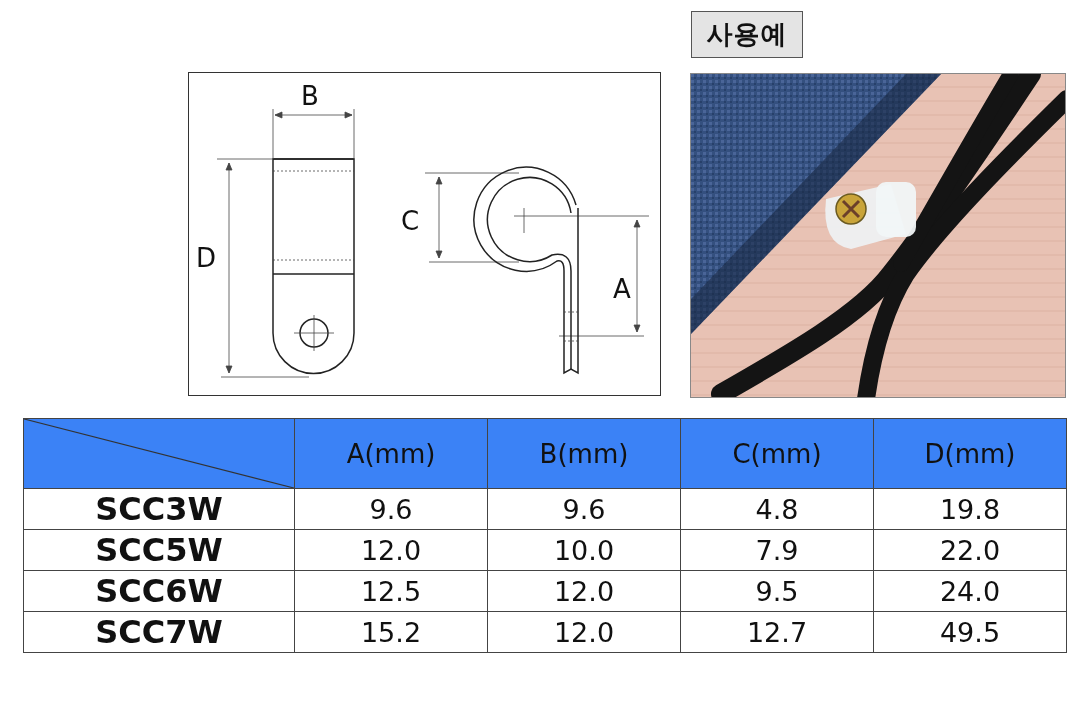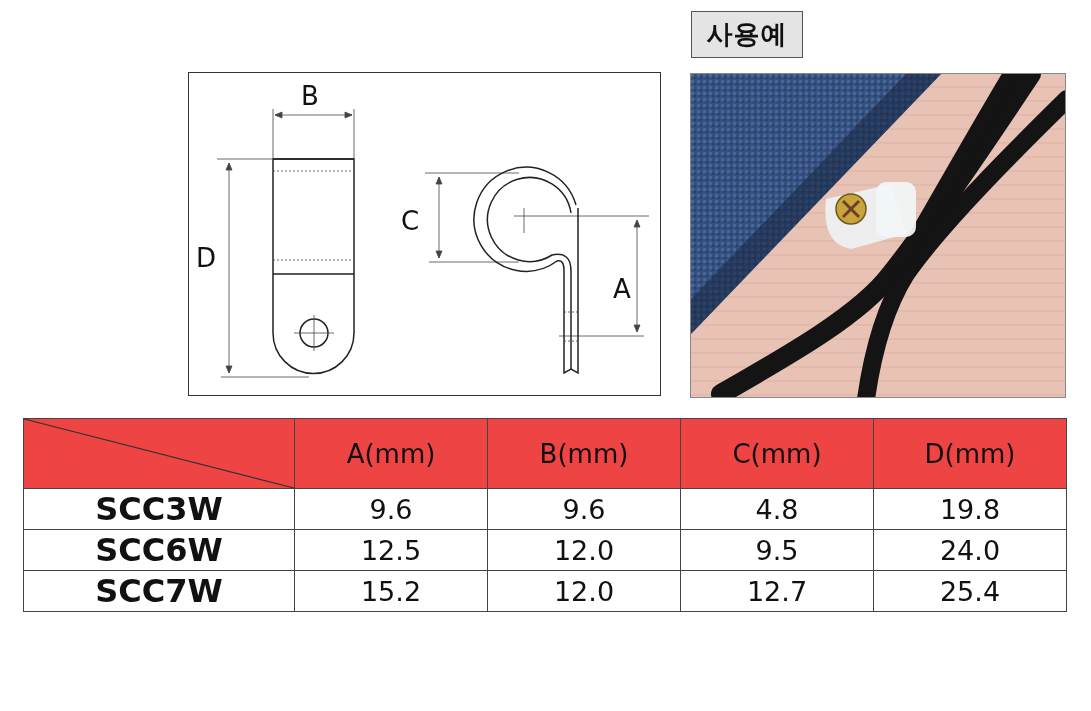--- a/index.html
+++ b/index.html
@@ -4,21 +4,21 @@
   <style>
     html, body { margin:0; padding:0; background:#ffffff; }
     body { width:1091px; height:711px; position:relative; overflow:hidden; font-family:"DejaVu Sans", sans-serif; color:#111; }
     .drawing-box { position:absolute; left:188px; top:72px; width:473px; height:324px; border:1.5px solid #333; box-sizing:border-box; background:#fff; }
     .drawing-box svg { position:absolute; left:0; top:0; }
     .usage-label { position:absolute; left:691px; top:11px; width:112px; height:47px; background:#e4e4e4; border:1.5px solid #555; box-sizing:border-box; display:flex; align-items:center; justify-content:center; font-size:26px; font-weight:bold; letter-spacing:1px; }
     .photo { position:absolute; left:690px; top:73px; width:376px; height:325px; overflow:hidden; border:1px solid #888; box-sizing:border-box; }
     .photo svg { position:absolute; left:0; top:0; }
     table.spec { position:absolute; left:23px; top:418px; width:1043px; border-collapse:collapse; table-layout:fixed; }
     table.spec td, table.spec th { border:1.5px solid #444; text-align:center; padding:0; font-family:"DejaVu Sans", sans-serif; }
-    table.spec th { background:#ef4444; height:69px; font-size:26px; font-weight:normal; }
+    table.spec th { background:#3b82f6; height:69px; font-size:26px; font-weight:normal; }
     table.spec td { height:40px; font-size:27px; font-weight:normal; }
     table.spec td.model { font-weight:bold; font-size:32px; }
     th.corner { position:relative; }
     th.corner svg { position:absolute; left:0; top:0; width:100%; height:100%; }
   </style>
 </head>
 <body>
 
 <div class="drawing-box">
   <svg width="473" height="324" viewBox="0 0 473 324">
@@ -133,27 +133,34 @@
   </thead>
   <tbody>
     <tr>
       <td class="model">SCC3W</td>
       <td>9.6</td>
       <td>9.6</td>
       <td>4.8</td>
       <td>19.8</td>
     </tr>
     <tr>
+      <td class="model">SCC5W</td>
+      <td>12.0</td>
+      <td>10.0</td>
+      <td>7.9</td>
+      <td>22.0</td>
+    </tr>
+    <tr>
       <td class="model">SCC6W</td>
       <td>12.5</td>
       <td>12.0</td>
       <td>9.5</td>
       <td>24.0</td>
     </tr>
     <tr>
       <td class="model">SCC7W</td>
       <td>15.2</td>
       <td>12.0</td>
       <td>12.7</td>
-      <td>25.4</td>
+      <td>49.5</td>
     </tr>
   </tbody>
 </table>
 
 </body></html>

